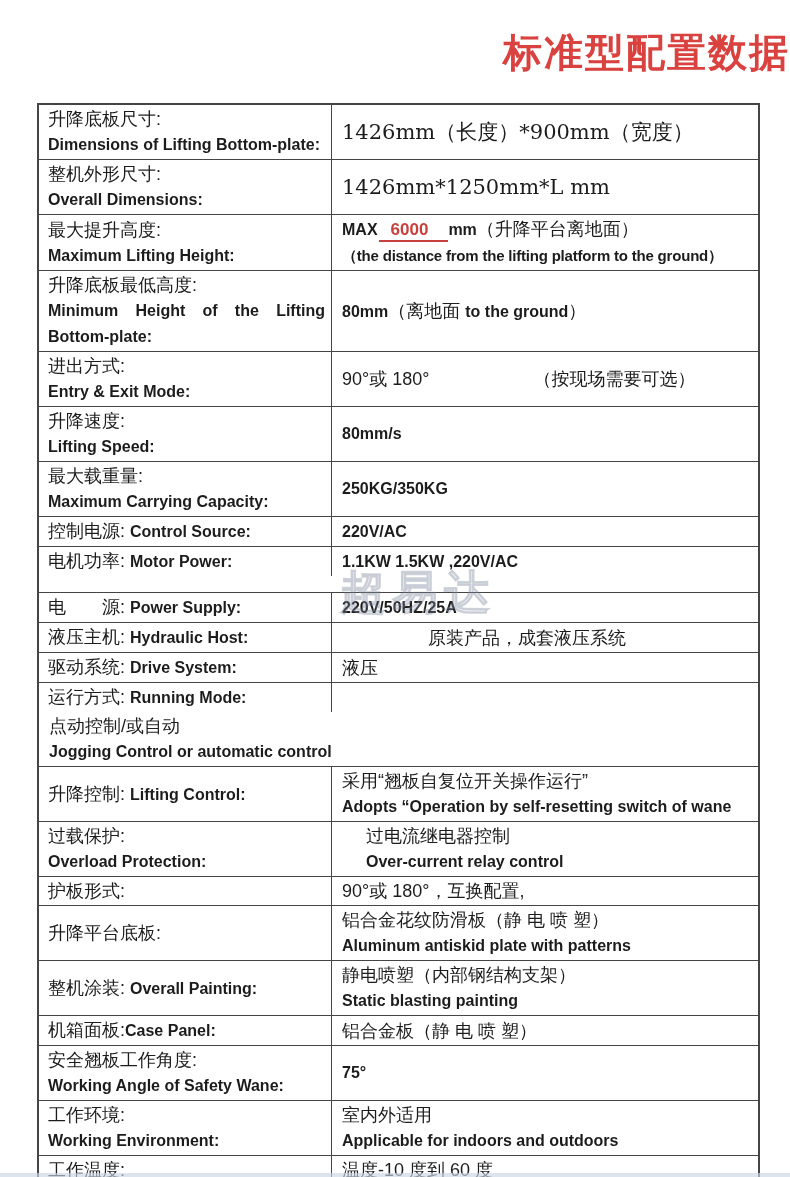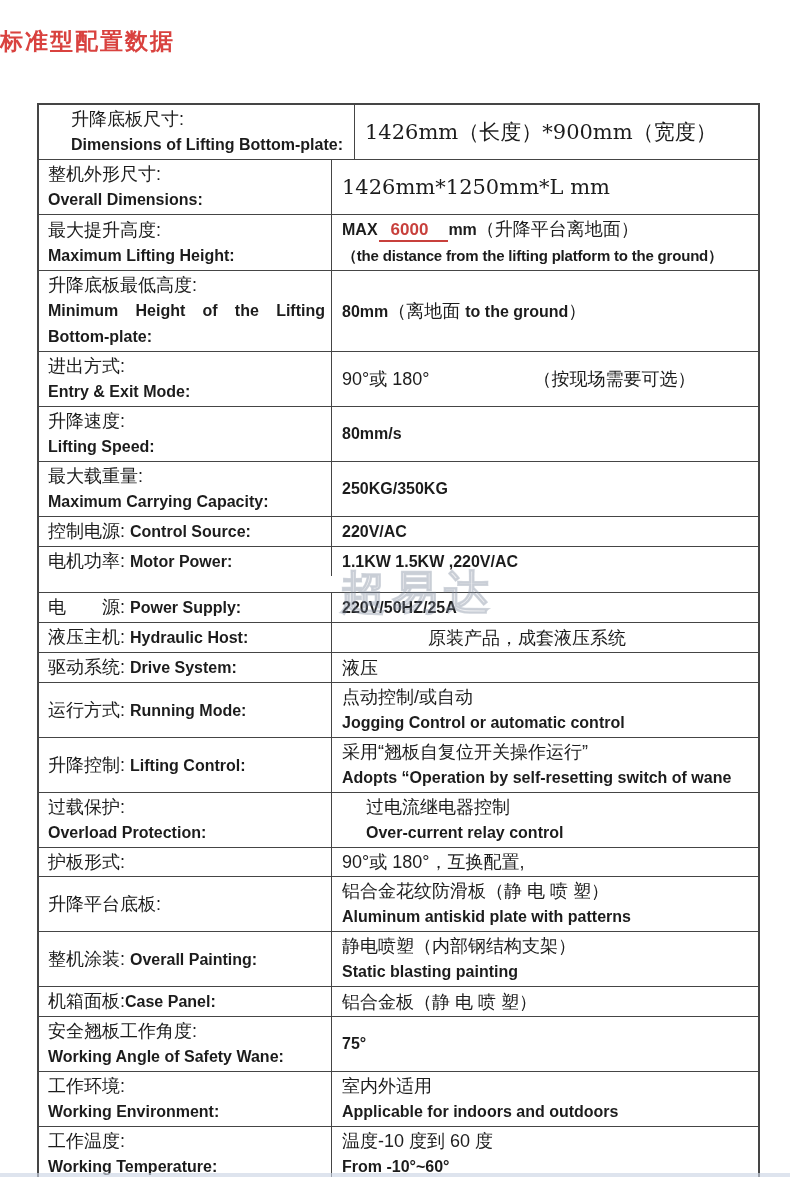--- a/index.html
+++ b/index.html
@@ -9,23 +9,23 @@
     --text:#1c1c1c;
     --bottom-line:#ccd6e5;
   }
   html,body{margin:0;padding:0;}
   body{
     width:790px;height:1177px;position:relative;background:#ffffff;
     font-family:"Liberation Sans",sans-serif;color:var(--text);
     overflow:hidden;
   }
   .page-title{
-    position:absolute;top:26px;left:0;width:790px;text-align:left;
+    position:absolute;top:26px;left:0;width:790px;text-align:right;
     font-family:"DejaVu Serif","Liberation Serif",serif;
-    font-size:23px;font-weight:700;color:var(--title-color);
+    font-size:39px;font-weight:700;color:var(--title-color);
     letter-spacing:2px;margin:0;
   }
   .spec-table{
     position:absolute;left:37px;top:103px;width:723px;
     border:2px solid var(--border);
     box-sizing:border-box;background:transparent;
   }
   .row{display:flex;border-top:1px solid var(--border);}
   .row:first-child{border-top:none;}
   .cell{box-sizing:border-box;display:flex;flex-direction:column;justify-content:center;}
@@ -62,21 +62,21 @@
     position:absolute;left:0;bottom:0;width:790px;height:4px;
     background:var(--bottom-line);opacity:0.65;
   }
 </style>
 </head>
 <body>
 
 <h1 class="page-title">标准型配置数据</h1>
 
 <div class="spec-table">
-    <div class="row" style="min-height: 54px; padding-left: 23px;">
+    <div class="row" style="min-height: 54px;">
       <div class="cell label-cell">
         <div class="line">升降底板尺寸:</div>
         <div class="line en">Dimensions of Lifting Bottom-plate:</div>
       </div>
       <div class="cell value-cell">
         <div class="line serif">1426mm（长度）*900mm（宽度）</div>
       </div>
     </div>
     <div class="row" style="min-height: 54px;">
       <div class="cell label-cell">
@@ -167,21 +167,21 @@
       </div>
     </div>
     <div class="row" style="min-height: 28px;">
       <div class="cell label-cell">
         <div class="line"><span>驱动系统: </span><span class="en">Drive System:</span></div>
       </div>
       <div class="cell value-cell">
         <div class="line">液压</div>
       </div>
     </div>
-    <div class="row" style="min-height: 54px;">
+    <div class="row" style="min-height: 54px; flex-direction: column;">
       <div class="cell label-cell">
         <div class="line"><span>运行方式: </span><span class="en">Running Mode:</span></div>
       </div>
       <div class="cell value-cell">
         <div class="line">点动控制/或自动</div>
         <div class="line en">Jogging Control or automatic control</div>
       </div>
     </div>
     <div class="row" style="min-height: 54px;">
       <div class="cell label-cell">

